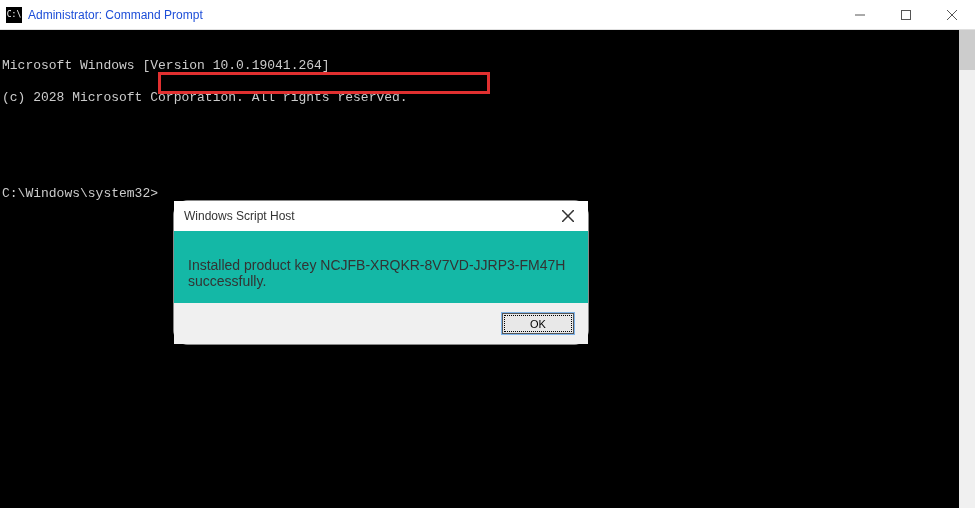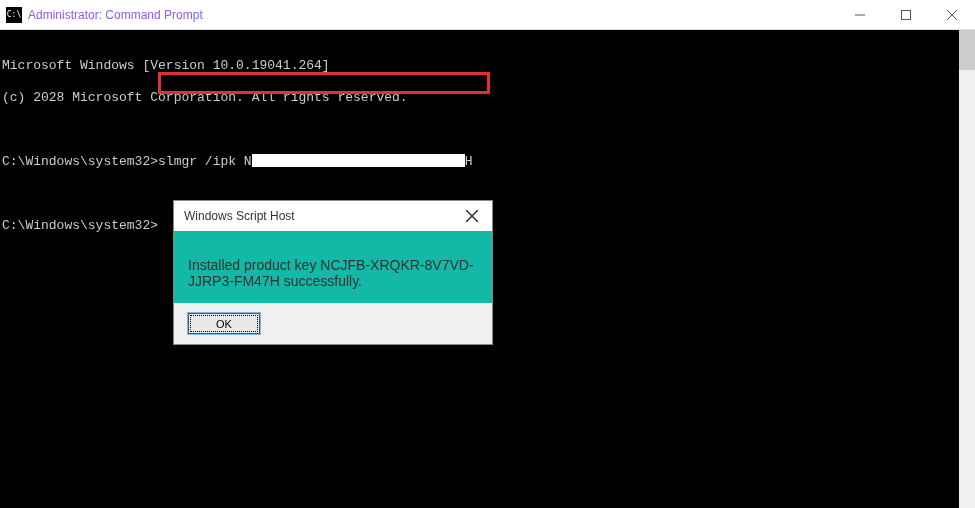--- a/index.html
+++ b/index.html
@@ -26,21 +26,21 @@
       display: flex;
       align-items: center;
       justify-content: center;
       margin-right: 6px;
       font-size: 8px;
       color: #fff;
       font-family: monospace;
     }
     .title-text {
       font-size: 12px;
-      color: #8b5cf6;
+      color: #1d4ed8;
       flex: 1;
     }
     .window-controls {
       display: flex;
       height: 100%;
     }
     .win-btn {
       width: 46px;
       height: 30px;
       display: flex;
@@ -122,20 +122,21 @@
     .dialog-body {
       padding: 26px 14px 14px 14px;
       font-size: 14px;
       color: #333;
       background: #14b8a6;
     }
     .dialog-footer {
       background: #f0f0f0;
       padding: 10px 14px;
       display: flex;
+      justify-content: flex-end;
     }
     .ok-btn {
       width: 72px;
       height: 21px;
       background: #e8e8e8;
       border: 1px solid #555;
       outline: 1px dotted #000;
       outline-offset: -3px;
       font-size: 11px;
       display: flex;
@@ -171,31 +172,30 @@
         </svg>
     </div>
   </div>
 </div>
 
 <div class="console-area">
   <div class="console-content">
 <span class="line">Microsoft Windows [Version 10.0.19041.264]</span>
 <span class="line">(c) 2028 Microsoft Corporation. All rights reserved.</span>
 <span class="line"> </span>
-<span class="line"><span>C:\Windows\system32&gt;</span><span>slmgr /ipk N</span><span class="redact" id="redact" style="width: 213px;"></span><span>H</span></span>
 <span class="line"> </span>
 <span class="line"><span>C:\Windows\system32&gt;</span></span>
     <div class="red-box" id="redbox" style="left: 158px; top: 42px; width: 332px; height: 22px;"></div>
   </div>
   <div class="scrollbar">
     <div class="scrollbar-thumb"></div>
   </div>
 </div>
 
-<div class="dialog" id="dialog" style="left: 173px; top: 200px; width: 320px;">
+<div class="dialog" id="dialog" style="left: 173px; top: 200px; width: 416px; border-radius: 15px;">
   <div class="dialog-title">
     <span>Windows Script Host</span>
     <div class="dialog-close">
       <svg width="12" height="12" viewBox="0 0 10 10">
           <line x1="0" y1="0" x2="10" y2="10" stroke="#333" stroke-width="1.3"></line>
           <line x1="10" y1="0" x2="0" y2="10" stroke="#333" stroke-width="1.3"></line>
         </svg>
     </div>
   </div>
   <div class="dialog-body">

